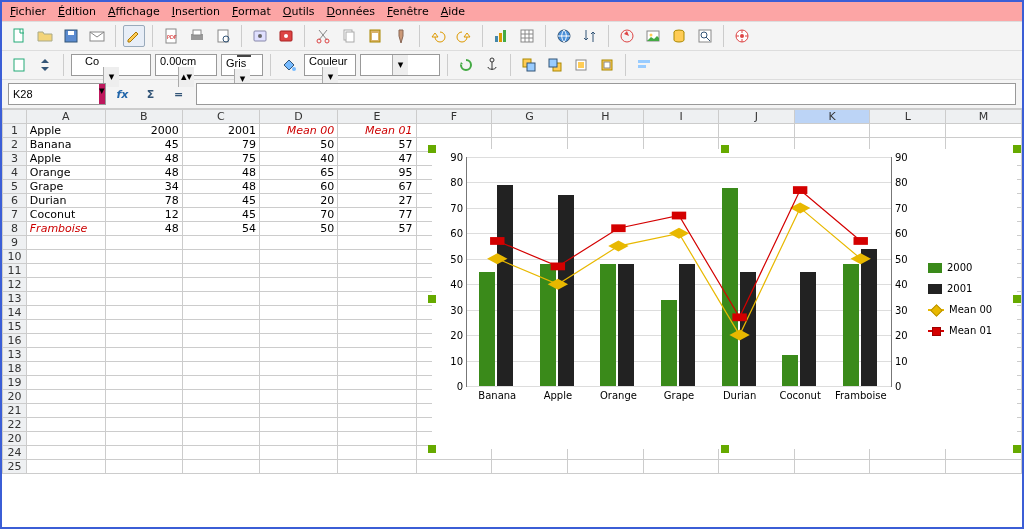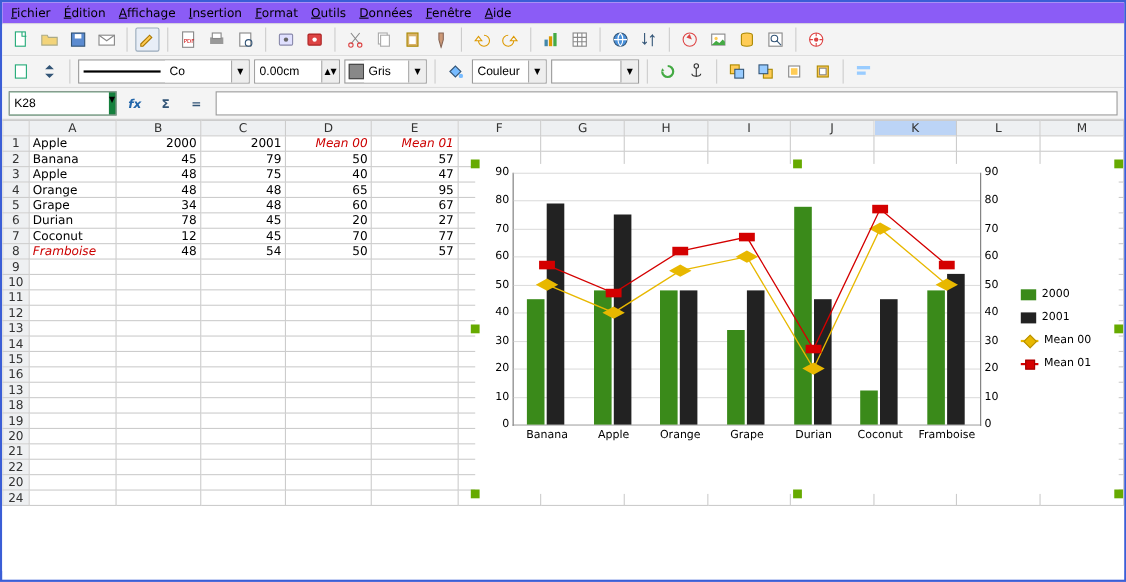--- a/index.html
+++ b/index.html
@@ -11,21 +11,21 @@
     width: 1024px;
     height: 529px;
     overflow: hidden;
     border: 2px solid #3b5ed6;
   }
   
   .menubar {
     display: flex;
     gap: 12px;
     padding: 3px 8px;
-    background: #8b5cf6;
+    background: #fca5a5;
     border-bottom: 1px solid #ddd;
   }
   .menubar span { cursor: default; }
   .menubar .u { text-decoration: underline; }
   
   .toolbar {
     display: flex;
     align-items: center;
     gap: 4px;
     padding: 3px 6px;
@@ -41,34 +41,35 @@
     color:#555;
   }
   .tb-btn.active { border-color:#9ab; background:#e8eef7; }
   .tb-btn svg { width:16px; height:16px; }
   .combo {
     display:flex; align-items:center;
     border:1px solid #999;
     height:22px;
     background:#fff;
     font-size:11px;
+    flex-direction:column;
   }
   .combo input { border:none; outline:none; height:100%; padding:0 4px; font-size:11px; width:60px; }
   .combo .arrow { width:16px; text-align:center; background:#eee; border-left:1px solid #aaa; height:100%; line-height:20px; }
   .color-sw { width:14px; height:14px; background:#888; border:1px solid #444; margin-left:3px; }
   .line-preview { width:70px; height:2px; background:#000; margin:0 4px; }
   
   .formula-row {
     display:flex; align-items:center;
     padding:3px 6px;
     gap:6px;
     border-bottom:1px solid #ccc;
     background:#f4f4f4;
   }
-  .namebox { display:flex; border:1px solid #999; background:#15803d; height:22px; }
+  .namebox { display:flex; border:1px solid #999; background:#be185d; height:22px; }
   .namebox input { border:none; outline:none; width:90px; padding:0 4px; font-size:11px; }
   .fx-btn { width:22px; height:22px; display:flex; align-items:center; justify-content:center; color:#26a; font-style:italic; font-weight:bold; }
   .formula-input { flex:1; border:1px solid #999; height:22px; background:#fff; }
   
   .sheet-area { position:relative; height:calc(100% - 115px); overflow:hidden; background:#fff; }
   table.grid { border-collapse:collapse; table-layout:fixed; }
   table.grid th, table.grid td {
     border:1px solid #ccc;
     height:14px;
     font-size:11px;
@@ -774,20 +775,36 @@
           <td class=""></td>
           <td class=""></td>
           <td class=""></td>
           <td class=""></td>
           <td class=""></td>
           <td class=""></td>
           <td class=""></td>
         </tr>
         <tr>
           <th class="rowhdr">24</th>
+          <td class=""></td>
+          <td class=""></td>
+          <td class=""></td>
+          <td class=""></td>
+          <td class=""></td>
+          <td class=""></td>
+          <td class=""></td>
+          <td class=""></td>
+          <td class=""></td>
+          <td class=""></td>
+          <td class=""></td>
+          <td class=""></td>
+          <td class=""></td>
+        </tr>
+        <tr>
+          <th class="rowhdr">25</th>
           <td class=""></td>
           <td class=""></td>
           <td class=""></td>
           <td class=""></td>
           <td class=""></td>
           <td class=""></td>
           <td class=""></td>
           <td class=""></td>
           <td class=""></td>
           <td class=""></td>

